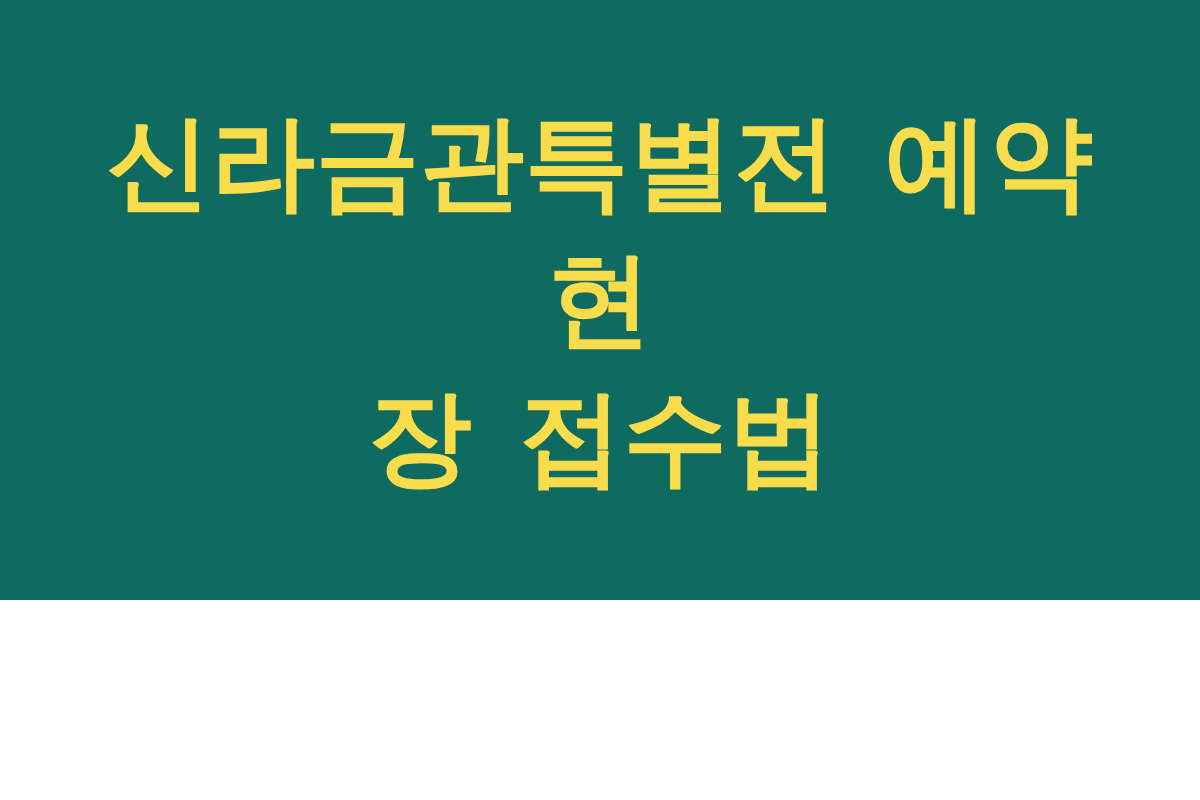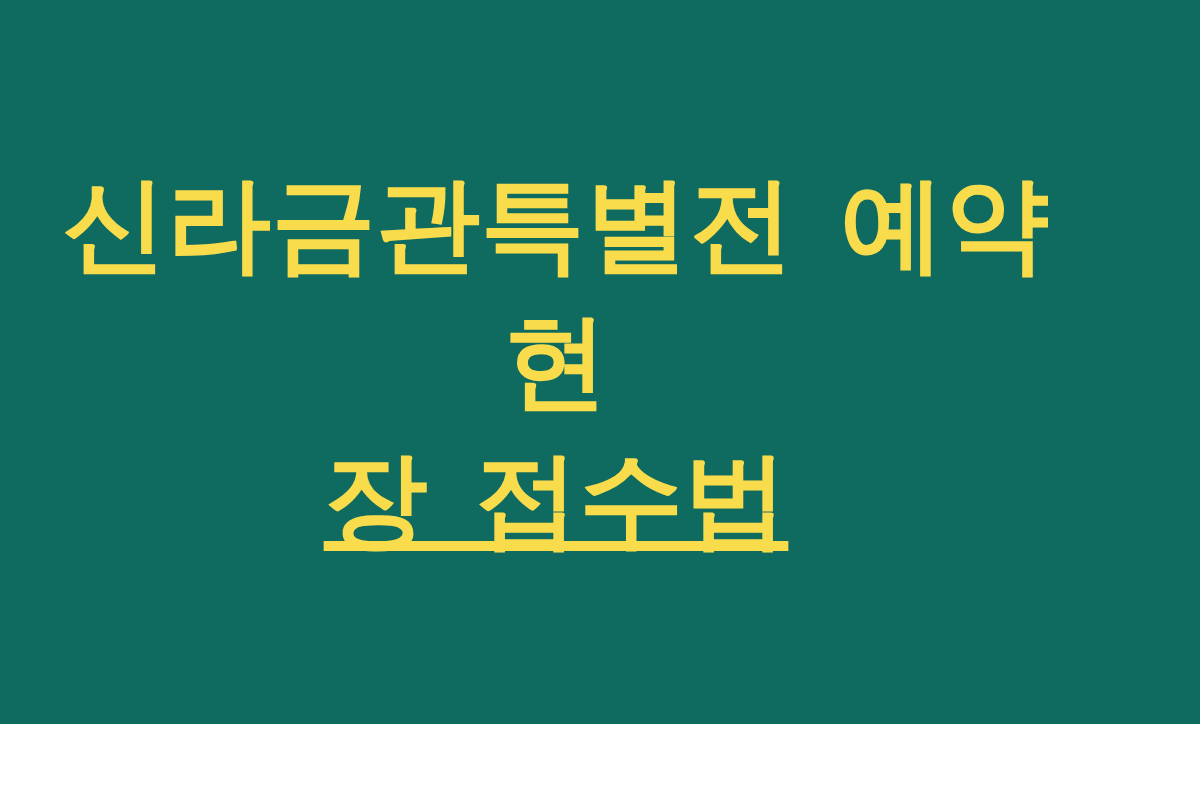--- a/index.html
+++ b/index.html
@@ -12,26 +12,26 @@
     width: 1200px;
     height: 800px;
     overflow: hidden;
     font-family: "DejaVu Sans", "Liberation Sans", sans-serif;
   }
 
   .poster {
     position: relative;
     box-sizing: border-box;
     width: 1200px;
-    height: 724px;
+    height: 600px;
     display: flex;
     align-items: center;
+    justify-content: center;
     background: #0F6A60;
     overflow: hidden;
-    padding-left: 36px;
   }
 
   .headline-block {
     width: 1040px;
     text-align: center;
     padding: 0 20px;
     box-sizing: border-box;
   }
 
   .headline {
@@ -47,21 +47,20 @@
     text-rendering: optimizeLegibility;
   }
 
   .headline .line {
     display: block;
   }
 
   
   .headline .line-2 {
     display: block;
-    text-decoration: underline;
   }
 </style>
 </head>
 <body>
 
 <div class="poster">
 
   <div class="headline-block">
     <h1 class="headline">
       <span class="line line-1">신라금관특별전 예약 현</span>

